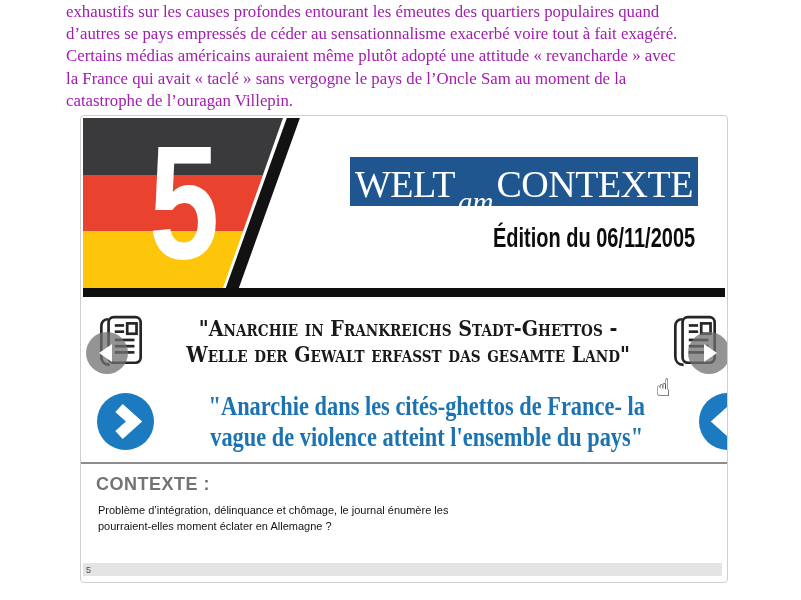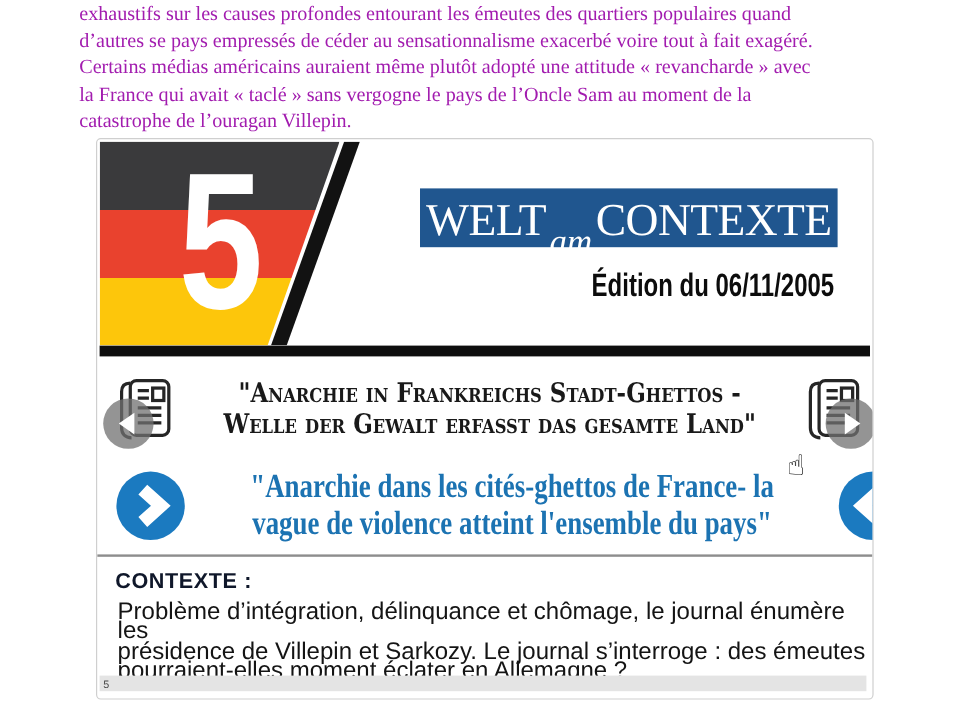--- a/index.html
+++ b/index.html
@@ -63,22 +63,22 @@
           flex:0 0 auto; display:flex; align-items:center; justify-content:center; }
   .blue-circle svg { width:57px; height:57px; }
   .french-text { flex:1; text-align:center; font-family:"Liberation Serif", serif;
           font-weight:bold; font-size:28px; line-height:31px; color:#1c73b2;
           transform:scaleX(0.8); transform-origin:center; white-space:nowrap; }
 
   .divider { margin:3px -2px 0 -2px; height:2px; background:#8d8d8d; }
 
   
   .context { margin-top:10px; padding-left:13px; }
-  .context-heading { font-size:18px; font-weight:bold; color:#0f172a; letter-spacing:0.5px; }
-  .context-body { margin-top:7px; padding-left:2px; font-size:20px; line-height:16.3px;
+  .context-heading { font-size:18px; font-weight:bold; color:#737373; letter-spacing:0.5px; }
+  .context-body { margin-top:7px; padding-left:2px; font-size:11px; line-height:16.3px;
           color:#141414; }
 
   
   .statusbar { position:absolute; left:2px; right:5px; bottom:6px; height:13px;
           background:#e4e4e4; }
   .statusbar .pagenum { position:absolute; left:3px; top:2px; font-size:9px; color:#4a4a4a; }
 
   
   .cursor { position:absolute; left:656px; top:374px; font-family:"DejaVu Sans", sans-serif;
           font-size:24px; color:#000;
@@ -169,21 +169,20 @@
         </svg>
       </div>
     </div>
 
     <div class="divider"></div>
 
     <div class="context">
       <div class="context-heading">CONTEXTE :</div>
       <div class="context-body">
         <div>Problème d’intégration, délinquance et chômage, le journal énumère les</div>
-        <div>présidence de Villepin et Sarkozy. Le journal s’interroge : des émeutes</div>
         <div>pourraient-elles moment éclater en Allemagne ?</div>
       </div>
     </div>
 
     <div class="statusbar">
       <span class="pagenum">5</span>
     </div>
   </div>
 
   <div class="cursor">☝</div>

